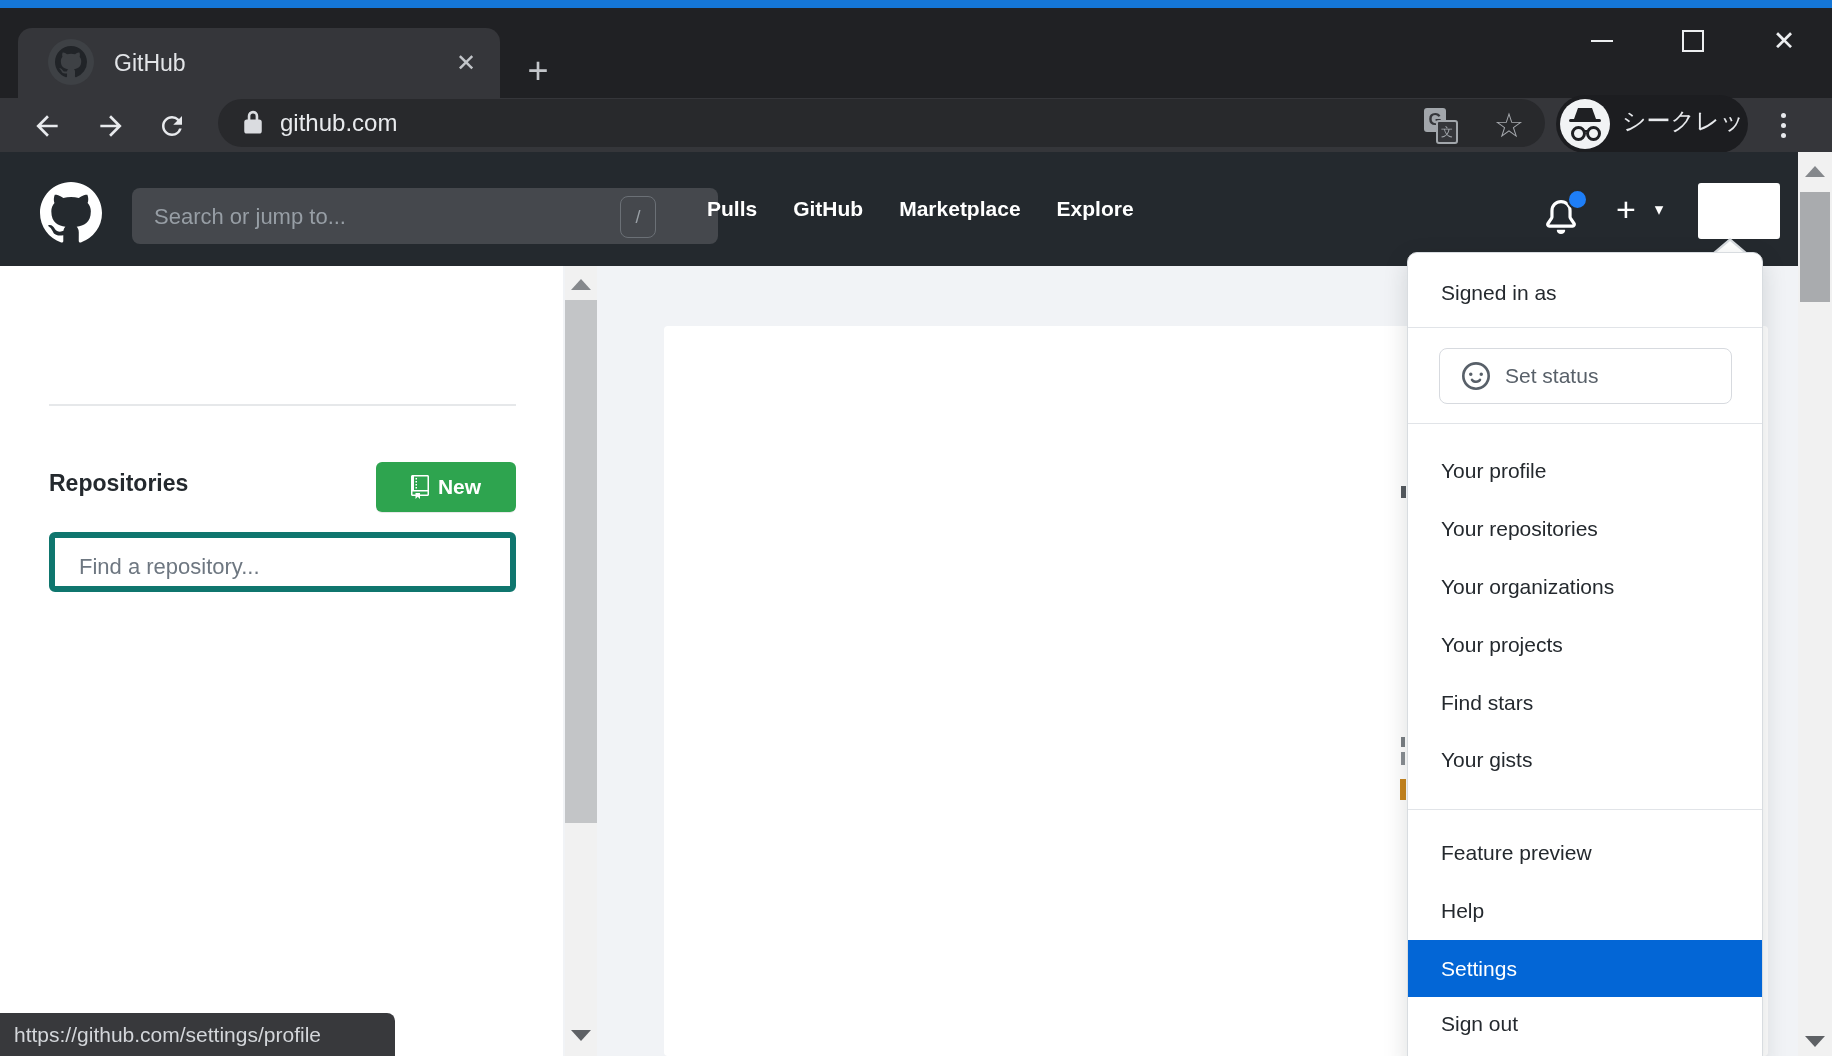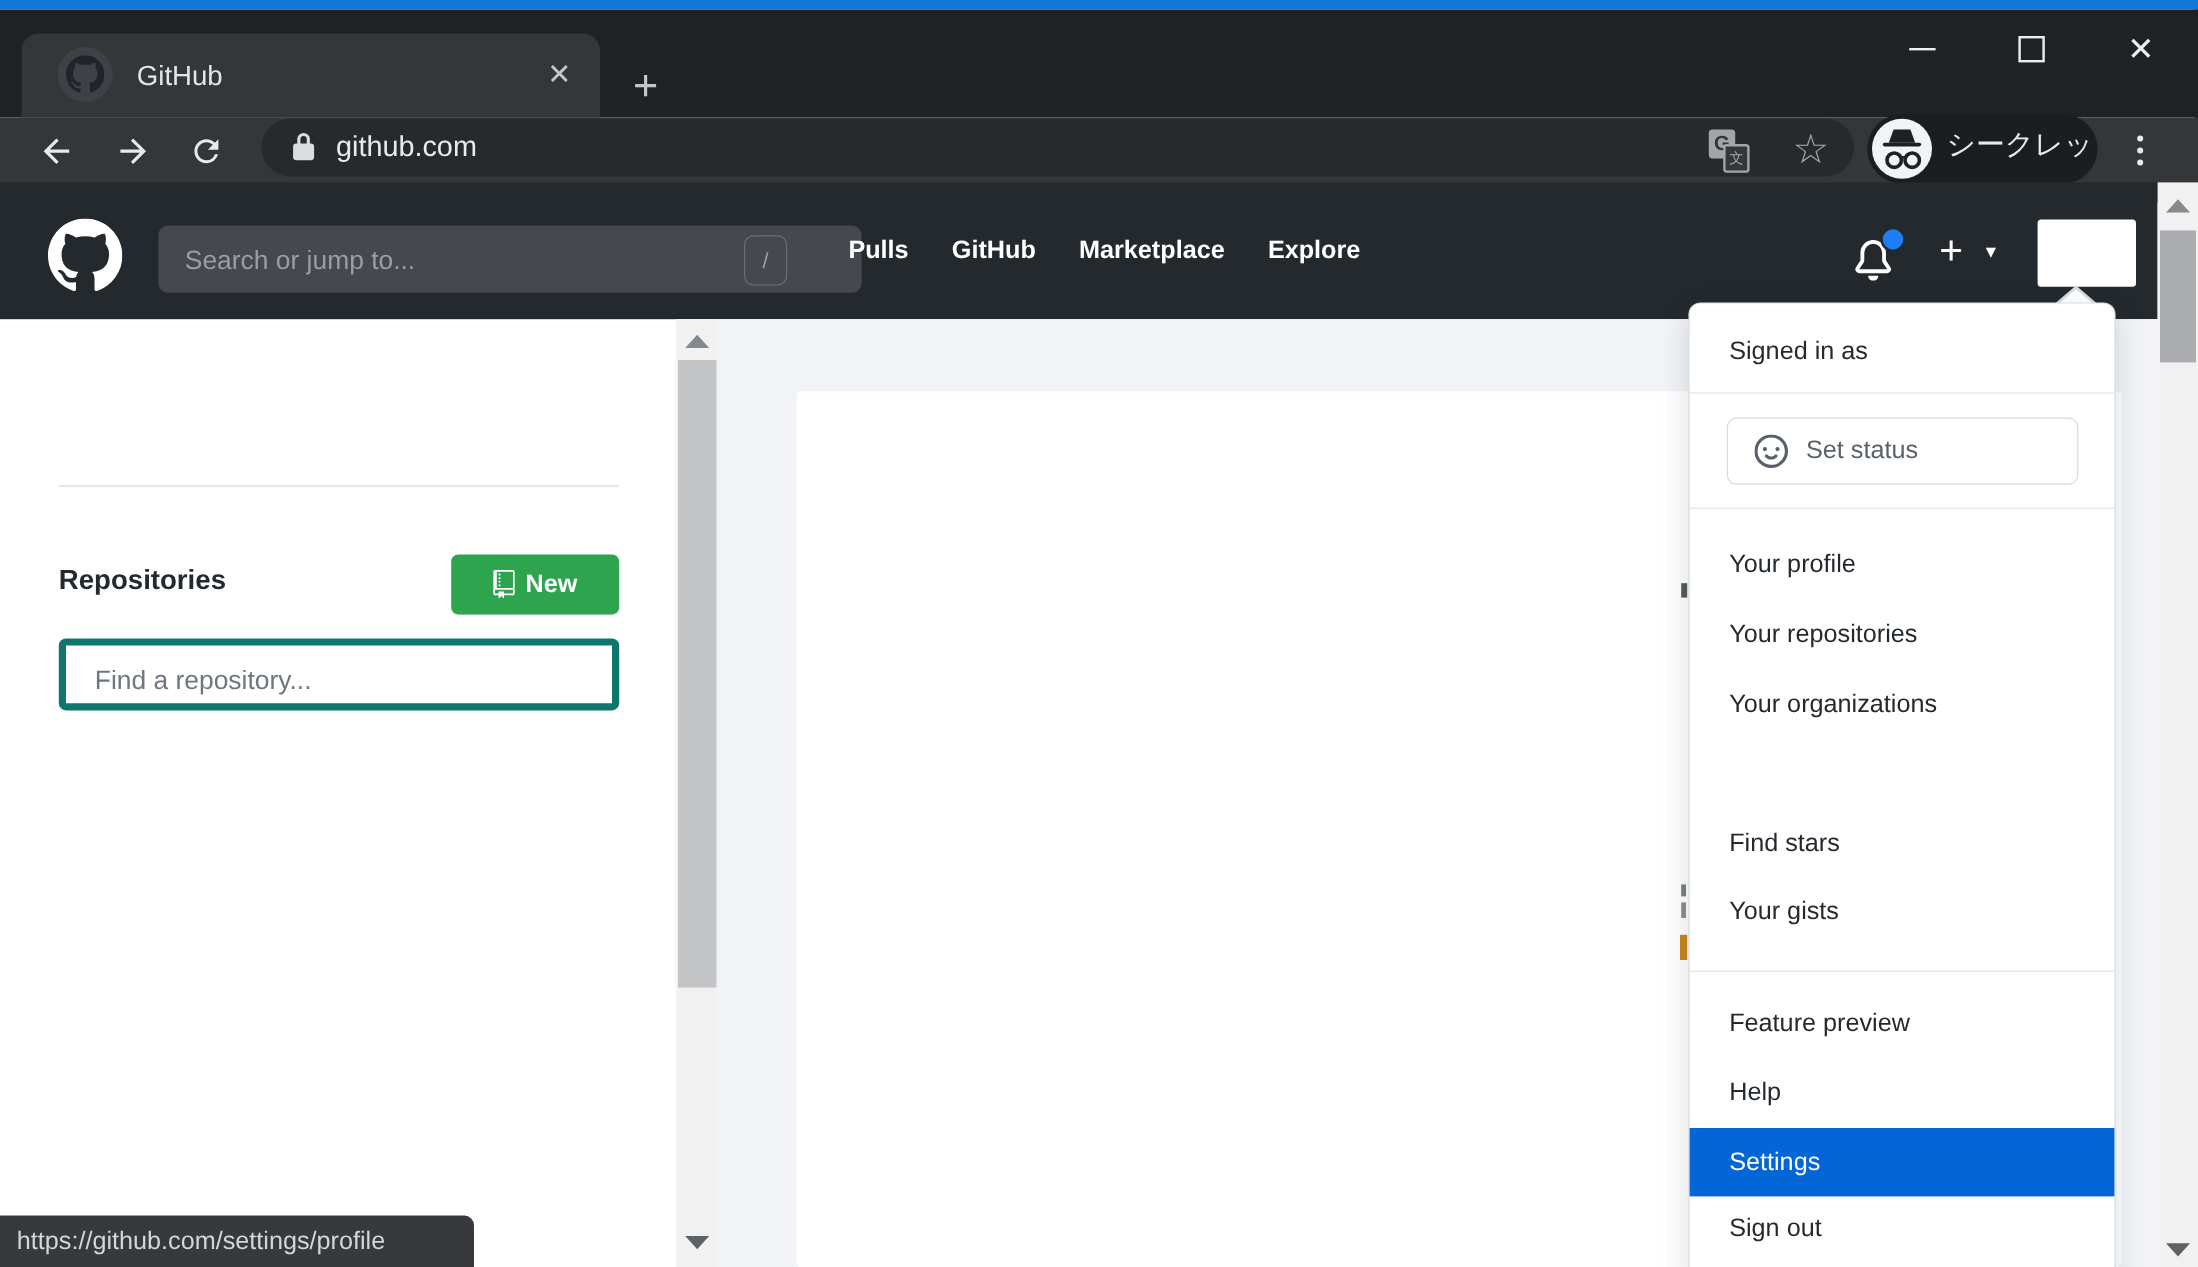--- a/index.html
+++ b/index.html
@@ -254,20 +254,21 @@
     <div id="set-status-btn">
       <svg width="28" height="28" viewBox="0 0 16 16">
           <path fill="#586069" d="M8 0a8 8 0 1 1 0 16A8 8 0 0 1 8 0ZM1.5 8a6.5 6.5 0 1 0 13 0 6.5 6.5 0 0 0-13 0Zm3.82 1.636a.75.75 0 0 1 1.038.175l.007.009c.103.118.22.222.35.31.264.178.683.37 1.285.37.602 0 1.02-.192 1.285-.371.13-.088.247-.192.35-.31l.007-.008a.75.75 0 1 1 1.222.87l-.614-.431.613.431v.001l-.001.002-.002.003-.005.007-.014.019a2.066 2.066 0 0 1-.184.213c-.16.166-.338.316-.53.445-.63.418-1.37.638-2.127.629-.946 0-1.652-.308-2.126-.63a3.331 3.331 0 0 1-.715-.657l-.014-.02-.005-.006-.002-.003v-.002h-.001l.613-.432-.614.43a.75.75 0 0 1 .183-1.044ZM12 7a1 1 0 1 1-2 0 1 1 0 0 1 2 0ZM5 8a1 1 0 1 1 0-2 1 1 0 0 1 0 2Z"></path>
         </svg>
       <span>Set status</span>
     </div>
     <div class="dd-div" style="top:170px;"></div>
     <div class="dd-item" style="top:189px;">Your profile</div>
     <div class="dd-item" style="top:247px;">Your repositories</div>
     <div class="dd-item" style="top:305px;">Your organizations</div>
+    <div class="dd-item" style="top:363px;">Your projects</div>
     <div class="dd-item" style="top:421px;">Find stars</div>
     <div class="dd-item" style="top:478px;">Your gists</div>
     <div class="dd-div" style="top:556px;"></div>
     <div class="dd-item" style="top:571px;">Feature preview</div>
     <div class="dd-item" style="top:629px;">Help</div>
     <div class="dd-item" style="top:742px;">Sign out</div>
     <div class="dd-item" id="dd-settings" style="top:687px;">Settings</div>
   </div>
 
   <div class="abs sb-track" id="sb-out"></div>

